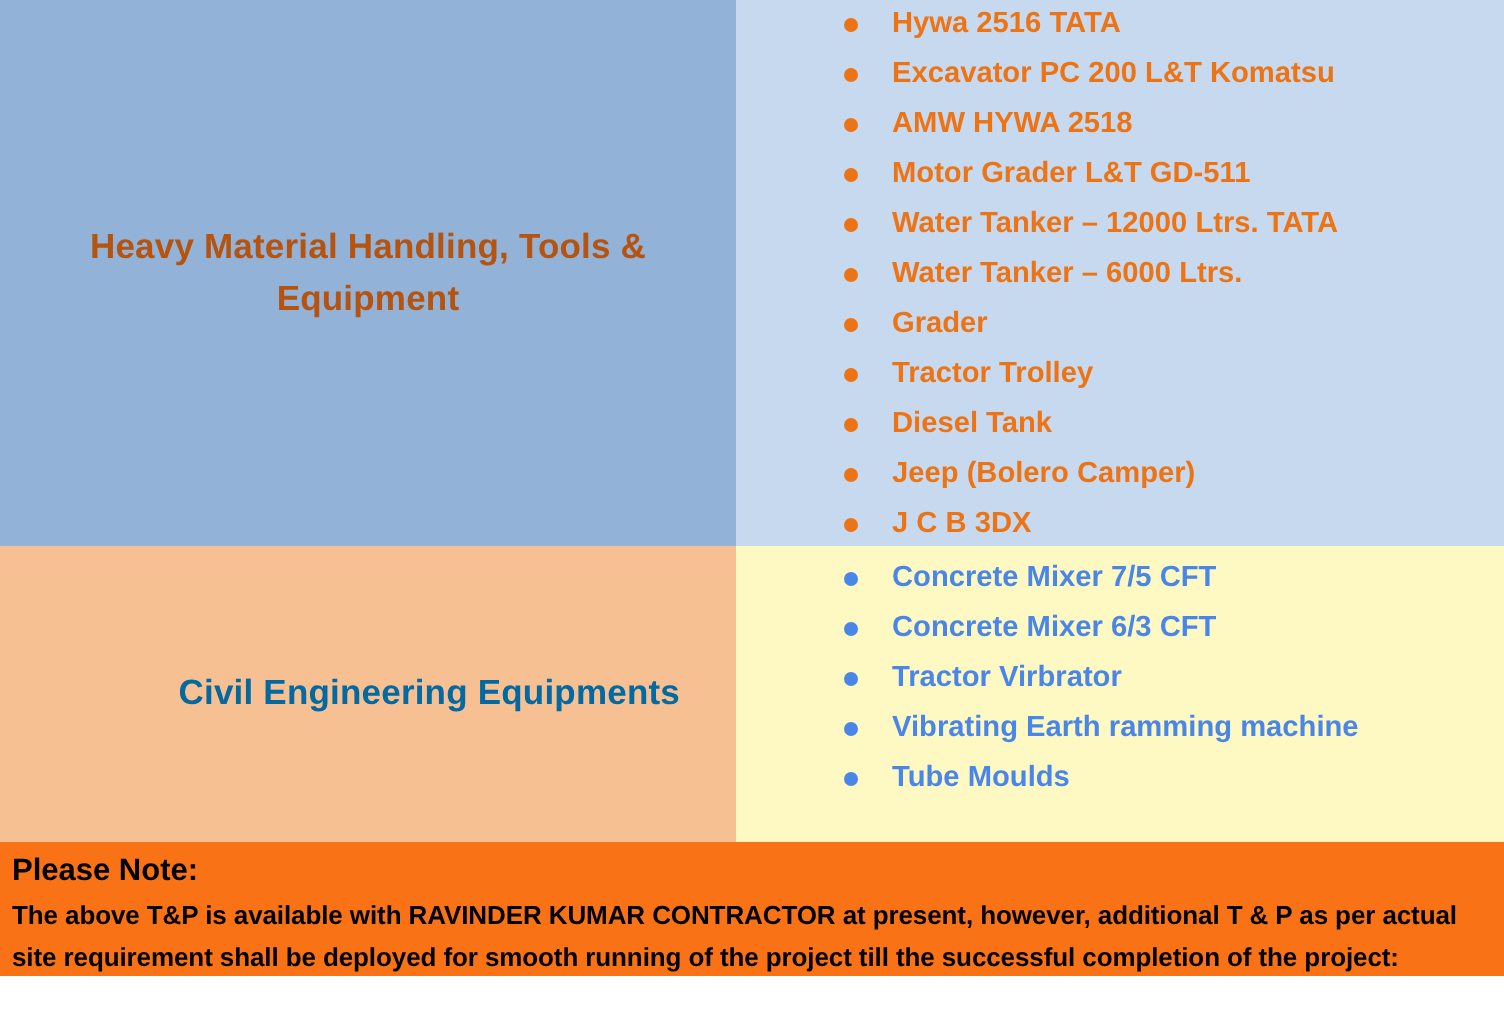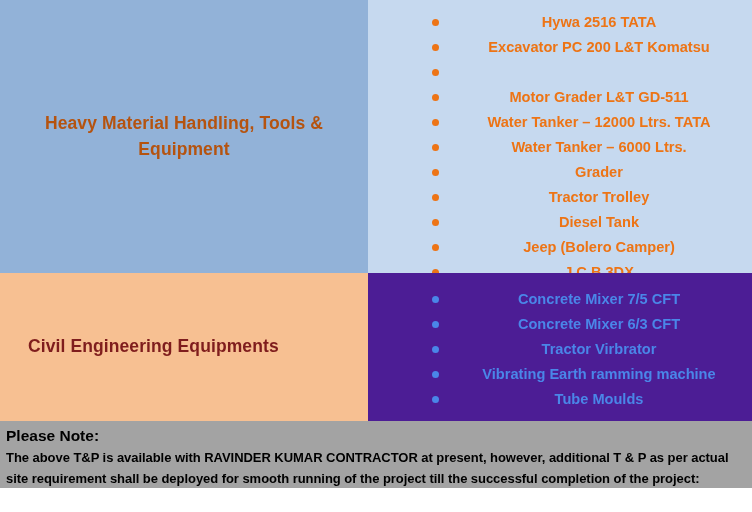--- a/index.html
+++ b/index.html
@@ -28,36 +28,35 @@
     align-items:stretch;
   }
   .row-heavy { height:273px; }
   .row-civil { height:148px; }
 
   .cat-cell {
     width:368px;
     flex:0 0 368px;
     display:flex;
     align-items:center;
-    justify-content:flex-start;
+    justify-content:flex-end;
     text-align:center;
     padding:0 28px;
   }
   .cat-cell .cat-label {
     font-size:17.5px;
     font-weight:bold;
     line-height:1.45;
     letter-spacing:0.1px;
   }
 
   .items-cell {
     flex:1 1 auto;
-    padding:10px;
+    padding:0;
     overflow:hidden;
-    text-align:center;
   }
   .items-cell ul {
     list-style:none;
     margin:0;
     padding:0;
   }
   .items-cell li {
     position:relative;
     height:25px;
     line-height:25px;
@@ -78,35 +77,35 @@
 
   
   .row-heavy .cat-cell { background:#92B2D8; }
   .row-heavy .cat-cell .cat-label { color:#B5530F; }
   .row-heavy .items-cell { background:#C6D9EF; }
   .row-heavy .items-cell li { color:#ED7415; }
   .row-heavy .items-cell li .bullet { background:#ED7415; }
 
   
   .row-civil .cat-cell { background:#F7C092; }
-  .row-civil .cat-cell .cat-label { color:#7f1d1d; font-size:17.5px; }
-  .row-civil .items-cell { background:#4c1d95; }
+  .row-civil .cat-cell .cat-label { color:#0369a1; font-size:17.5px; }
+  .row-civil .items-cell { background:#fef9c3; }
   .row-civil .items-cell li { color:#4A86E8; }
   .row-civil .items-cell li .bullet { background:#4A86E8; }
 
   
   .row-heavy .items-cell ul { padding-top:0px; }
   .row-civil .items-cell ul { padding-top:4px; }
 
   
   .note-band {
     position:absolute;
     left:0; top:421px;
     width:752px; height:67px;
-    background:#a3a3a3;
+    background:#f97316;
     padding:4px 6px 0 6px;
     overflow:hidden;
   }
   .note-title {
     color:#000000;
     font-size:15.5px;
     font-weight:bold;
     line-height:22px;
     white-space:nowrap;
   }
@@ -126,21 +125,21 @@
   <div class="table-area">
 
     <div class="trow row-heavy">
       <div class="cat-cell">
         <span class="cat-label">Heavy Material Handling, Tools &amp; Equipment</span>
       </div>
       <div class="items-cell">
         <ul>
           <li><span class="bullet"></span><span>Hywa 2516 TATA</span></li>
           <li><span class="bullet"></span><span>Excavator PC 200 L&amp;T Komatsu</span></li>
-          <li><span class="bullet"></span></li>
+          <li><span class="bullet"></span><span>AMW HYWA 2518</span></li>
           <li><span class="bullet"></span><span>Motor Grader L&amp;T GD-511</span></li>
           <li><span class="bullet"></span><span>Water Tanker – 12000 Ltrs. TATA</span></li>
           <li><span class="bullet"></span><span>Water Tanker – 6000 Ltrs.</span></li>
           <li><span class="bullet"></span><span>Grader</span></li>
           <li><span class="bullet"></span><span>Tractor Trolley</span></li>
           <li><span class="bullet"></span><span>Diesel Tank</span></li>
           <li><span class="bullet"></span><span>Jeep (Bolero Camper)</span></li>
           <li><span class="bullet"></span><span>J C B 3DX</span></li>
         </ul>
       </div>

